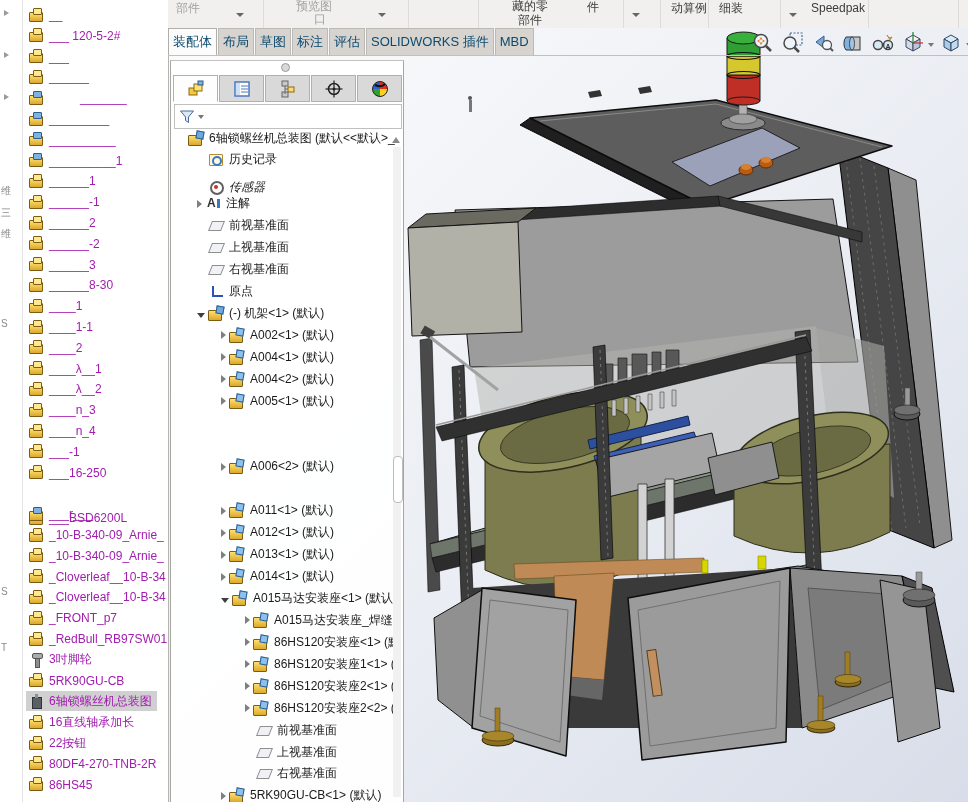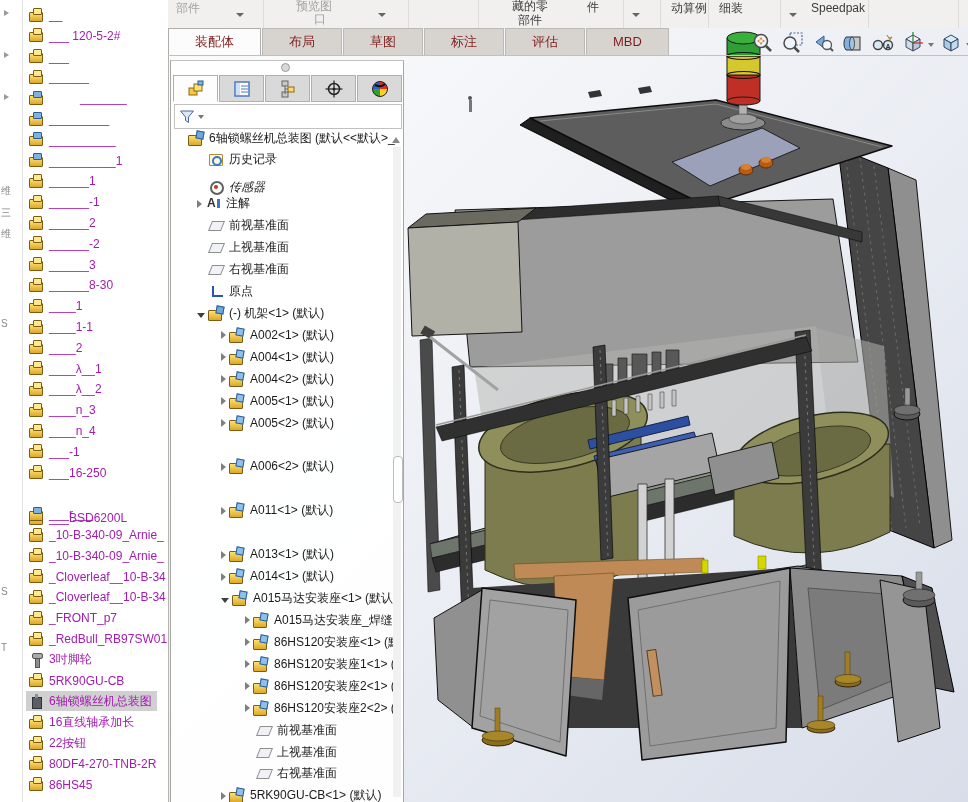--- a/index.html
+++ b/index.html
@@ -26,22 +26,22 @@
   .ficon.hardware::after{content:"";position:absolute;left:4px;top:1px;width:9px;height:4px;background:#aaa;border:1px solid #555;border-radius:2px;}
   .ficon.assembly-doc::before{content:"";position:absolute;left:4px;top:3px;width:8px;height:10px;background:#5a5f66;border:1px solid #2e3237;}
   .ficon.assembly-doc::after{content:"";position:absolute;left:7px;top:0;width:3px;height:4px;background:#8a9098;}
   
   #ribbon{position:absolute;left:168px;top:0;width:800px;height:28px;background:#f1f0ee;z-index:7;overflow:hidden;}
   .rfrag{position:absolute;font-size:12px;color:#3c3c3c;white-space:nowrap;line-height:13px;}
   .rfrag.muted{color:#a2a2a2;}
   .rcaret{position:absolute;width:0;height:0;border:4px solid transparent;border-top:4px solid #666;}
   .rsep{position:absolute;top:0;width:1px;height:28px;background:#dddcda;}
   #tab-row{position:absolute;left:168px;top:28px;height:27px;display:flex;z-index:7;}
-  .rtab{height:26px;line-height:26px;padding:0 26px;background:#d7d4d0;border:1px solid #bcbab6;border-bottom:none;
-        font-size:13px;color:#7f1d1d;margin-right:1px;white-space:nowrap;cursor:default;}
+  .rtab{height:26px;line-height:26px;padding:0 4px;background:#d7d4d0;border:1px solid #bcbab6;border-bottom:none;
+        font-size:13px;color:#0c4a6e;margin-right:1px;white-space:nowrap;cursor:default;}
   .rtab.active{background:#fcfcfc;border-color:#b0aeaa;}
   #ribbon-underline{position:absolute;left:168px;top:55px;width:800px;height:1px;background:#c2c0bc;z-index:7;}
   
   #headsup{position:absolute;left:750px;top:31px;display:flex;align-items:center;gap:4px;z-index:5;}
   .hicon{width:26px;height:24px;display:flex;align-items:center;justify-content:center;cursor:default;}
   .hcaret{width:0;height:0;border:3px solid transparent;border-top:4px solid #777;margin:6px 0 0 -2px;}
   
   #fm-panel{position:absolute;left:170px;top:60px;width:232px;height:742px;
             background:rgba(255,255,255,0.94);border:1px solid #a8a6a2;border-top-color:#c4c2be;z-index:6;overflow:hidden;}
   #fm-split-dot{position:absolute;left:110px;top:2px;width:7px;height:7px;border-radius:50%;
@@ -433,20 +433,21 @@
       <span class="rfrag" style="left: 551px; top: 2px;">细装</span>
       <span class="rcaret" style="left: 621px; top: 13px;"></span>
       <span class="rfrag" style="left: 643px; top: 2px;">Speedpak</span>
     </div>
 <div id="tab-row">
       <div class="rtab active">装配体</div>
       <div class="rtab">布局</div>
       <div class="rtab">草图</div>
       <div class="rtab">标注</div>
       <div class="rtab">评估</div>
+      <div class="rtab">SOLIDWORKS 插件</div>
       <div class="rtab">MBD</div>
     </div>
 <div id="ribbon-underline"></div>
 
 <div id="headsup">
   <span class="hicon">
     <svg width="24" height="24" viewBox="0 0 24 24">
           <circle cx="10" cy="10" r="6.5" fill="#eef4fa" stroke="#4a4a4a" stroke-width="1.5"></circle>
           <line x1="15" y1="15" x2="20" y2="20" stroke="#4a4a4a" stroke-width="2.5"></line>
           <path d="M10,6 l1.6,2.4 h-3.2 Z" fill="#e07820"></path>
@@ -618,34 +619,34 @@
         <div class="trow" style="top: 308.23px; left: 50px;">
           <span class="exp right"></span>
           <span class="ticon component"></span>
           <span class="tlabel">A004&lt;2&gt; (默认)</span>
         </div>
         <div class="trow" style="top: 330.16px; left: 50px;">
           <span class="exp right"></span>
           <span class="ticon component"></span>
           <span class="tlabel">A005&lt;1&gt; (默认)</span>
         </div>
-        <div class="trow" style="top: 352.09px; left: 50px;">
-          <span class="exp right"></span>
-          <span class="ticon component"></span>
-          <span class="tlabel">A005&lt;2&gt; (默认)</span>
-        </div>
         <div class="trow" style="top: 395.95px; left: 50px;">
           <span class="exp right"></span>
           <span class="ticon component"></span>
           <span class="tlabel">A006&lt;2&gt; (默认)</span>
         </div>
         <div class="trow" style="top: 439.81px; left: 50px;">
           <span class="exp right"></span>
           <span class="ticon component"></span>
           <span class="tlabel">A011&lt;1&gt; (默认)</span>
+        </div>
+        <div class="trow" style="top: 461.74px; left: 50px;">
+          <span class="exp right"></span>
+          <span class="ticon component"></span>
+          <span class="tlabel">A012&lt;1&gt; (默认)</span>
         </div>
         <div class="trow" style="top: 483.67px; left: 50px;">
           <span class="exp right"></span>
           <span class="ticon component"></span>
           <span class="tlabel">A013&lt;1&gt; (默认)</span>
         </div>
         <div class="trow" style="top: 505.6px; left: 50px;">
           <span class="exp right"></span>
           <span class="ticon component"></span>
           <span class="tlabel">A014&lt;1&gt; (默认)</span>

